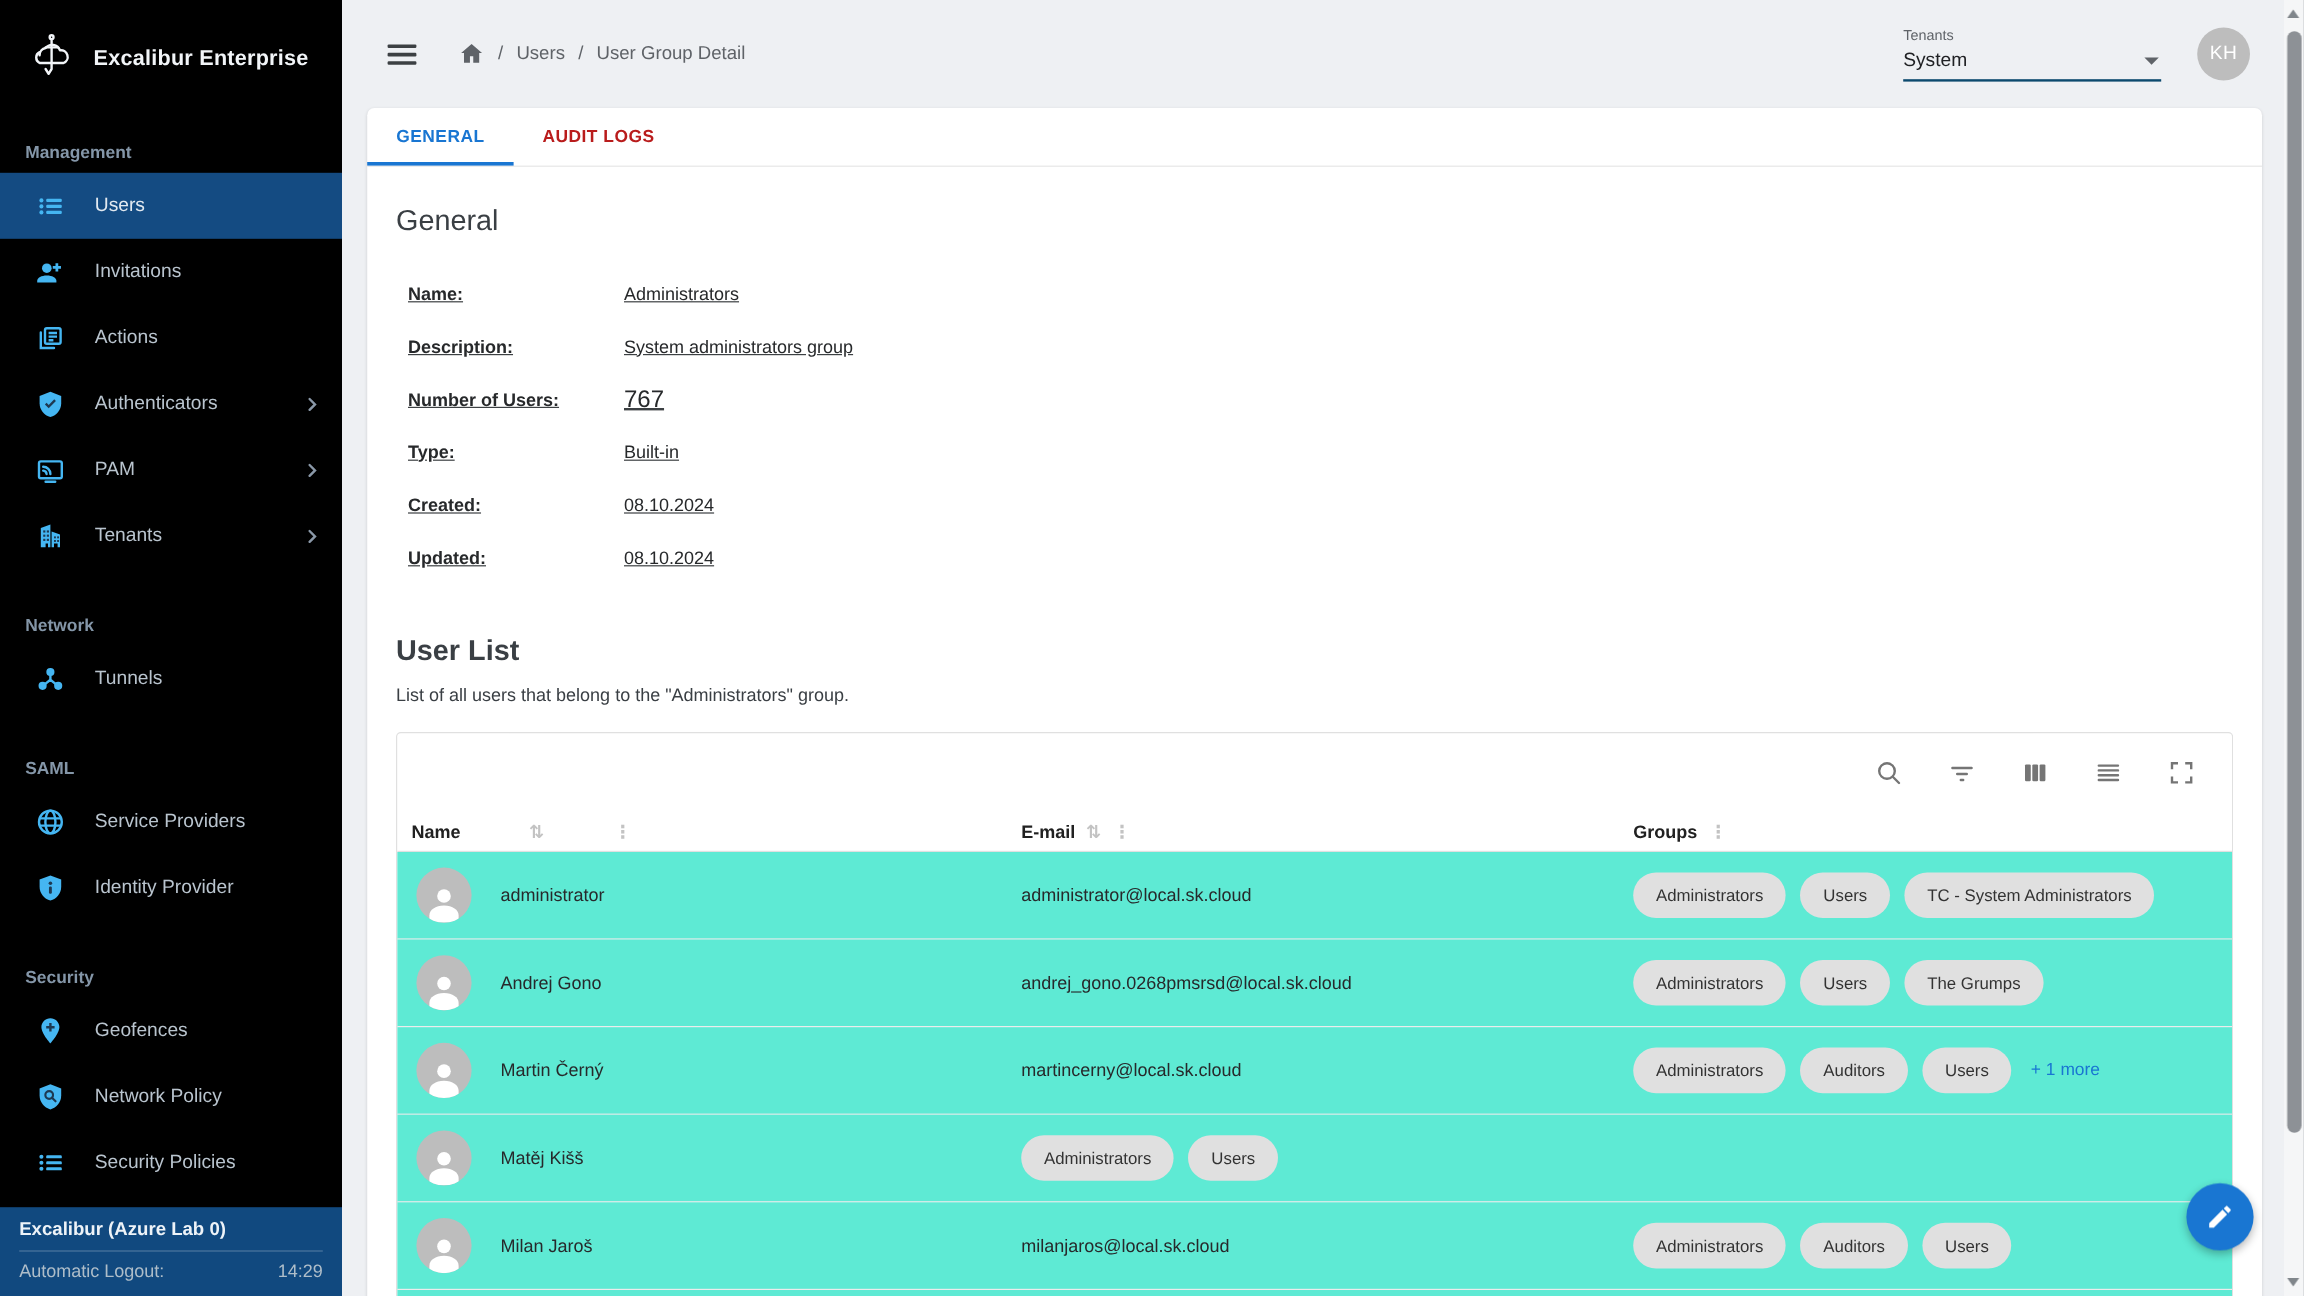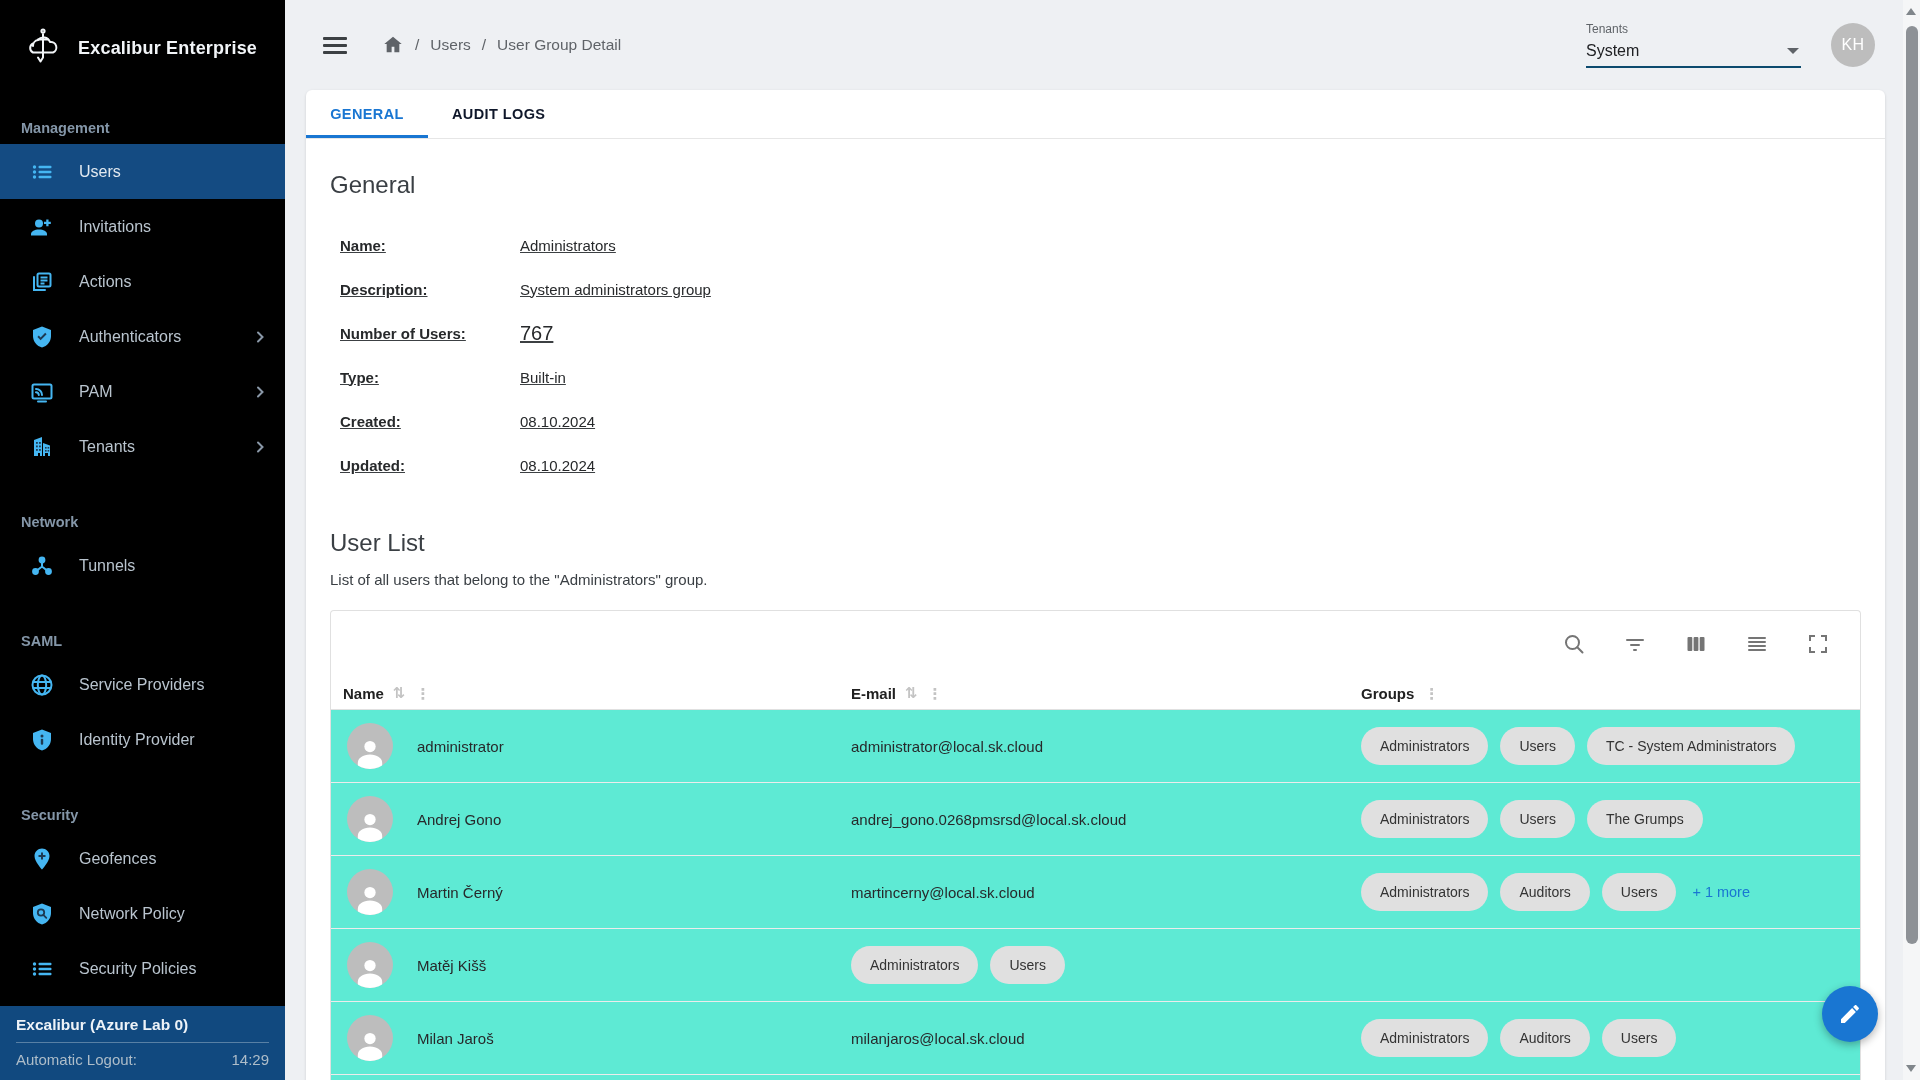--- a/index.html
+++ b/index.html
@@ -34,42 +34,42 @@
   .top-right { margin-left:auto; display:flex; align-items:center; margin-right:45px; }
   .tenant { display:flex; flex-direction:column; width:215px; margin-right:30px; }
   .tenant-label { font-size:12px; color:#5f6368; margin-bottom:4px; }
   .tenant-select { position:relative; border-bottom:2px solid #0c4a6e; padding:2px 0 6px 0; font-size:16px; color:#202124; cursor:pointer; }
   .tenant-select .caret { position:absolute; right:2px; top:8px; width:0; height:0; border-left:6px solid transparent; border-right:6px solid transparent; border-top:6px solid #5f6368; }
   .avatar { width:44px; height:44px; border-radius:50%; background:#bdbdbd; color:#fff; display:flex; align-items:center; justify-content:center; font-size:16px; letter-spacing:.5px; cursor:pointer; }
 
   
   .card { position:absolute; left:21px; right:35px; top:90px; height:1010px; background:#fff; border-radius:6px 6px 0 0; box-shadow:0 1px 3px rgba(0,0,0,.14); }
   .tabs { display:flex; height:49px; border-bottom:1px solid #e6e6e6; }
-  .tab { min-width:122px; padding:0 24px; display:flex; align-items:center; justify-content:center; font-size:14.5px; font-weight:700; letter-spacing:.4px; color:#0f172a; cursor:pointer; position:relative; }
+  .tab { min-width:122px; padding:0 24px; display:flex; align-items:center; justify-content:center; font-size:14.5px; font-weight:700; letter-spacing:.4px; color:#b91c1c; cursor:pointer; position:relative; }
   .tab.active { color:#1976d2; }
   .tab.active::after { content:""; position:absolute; left:0; right:0; bottom:0; height:3px; background:#1976d2; }
 
   .card-body { padding:0 24px; }
   .h-general { font-size:24px; font-weight:400; color:#3a3f44; margin:32px 0 24px 0; }
   .fields { }
   .field-row { display:flex; height:44px; align-items:center;text-decoration:underline; }
   .field-label { width:190px; font-size:15px; font-weight:700; color:#27292b; padding-left:10px; }
   .field-value { font-size:15px; color:#27292b; }
   .field-value.big { font-size:20px; }
 
-  .h-userlist { font-size:24px; font-weight:400; color:#3a3f44; margin:42px 0 14px 0; }
+  .h-userlist { font-size:24px; font-weight:700; color:#3a3f44; margin:42px 0 14px 0; }
   .ul-desc { font-size:15px; color:#3a3f44; margin-bottom:22px; }
 
   
   .table-wrap { border:1px solid #e0e0e0; border-bottom:none; border-radius:4px 4px 0 0; overflow:hidden; }
   .tbl-toolbar { height:66px; display:flex; align-items:center; justify-content:flex-end; padding-right:22px; gap:21px; }
   .tbtn { width:40px; height:40px; border:none; background:transparent; display:flex; align-items:center; justify-content:center; cursor:pointer; border-radius:50%; }
   .tbl-head { display:grid; grid-template-columns:520px 510px 1fr; height:33px; align-items:center; border-bottom:1px solid #e0e0e0; }
   .th { display:flex; align-items:center; font-size:15px; font-weight:700; color:#212121; }
-  .th.name { padding-left:12px; }
+  .th.name { padding-left:12px;gap:48px; }
   .sort-ic { font-family:"DejaVu Sans",sans-serif; color:#c3c3c3; font-size:15px; margin-left:9px; cursor:pointer; }
   .dots { color:#c3c3c3; font-size:15px; margin-left:10px; cursor:pointer; line-height:1; }
   .trow { display:grid; grid-template-columns:520px 510px 1fr; height:73px; align-items:center; border-bottom:1px solid #ececec; cursor:pointer; background:#5eead4; }
   .cell-name { display:flex; align-items:center; padding-left:16px; gap:24px; font-size:15px; color:#27292b; }
   .row-avatar { width:46px; height:46px; border-radius:50%; background:#bdbdbd; overflow:hidden; display:flex; align-items:flex-end; justify-content:center; flex:none; }
   .cell-email { font-size:15px; color:#27292b; }
   .cell-groups { display:flex; align-items:center; gap:12px; }
   .chip { height:38px; display:flex; align-items:center; padding:0 19px; background:#e0e0e0; border-radius:19px; font-size:14px; color:#333; white-space:nowrap; }
   .more-link { color:#1976d2; font-size:14.5px; font-weight:500; margin-left:4px; cursor:pointer; white-space:nowrap; }
 

